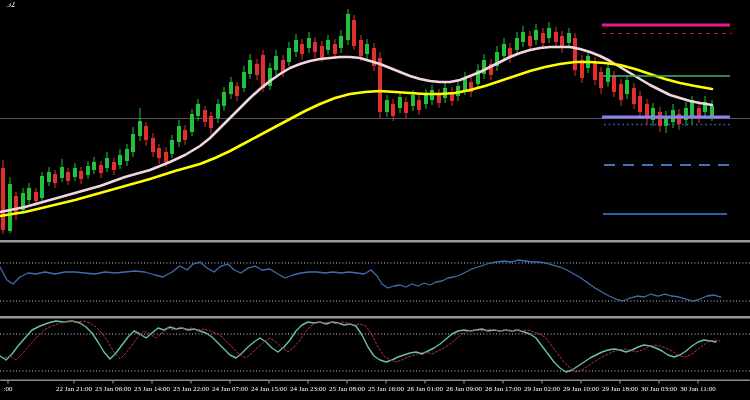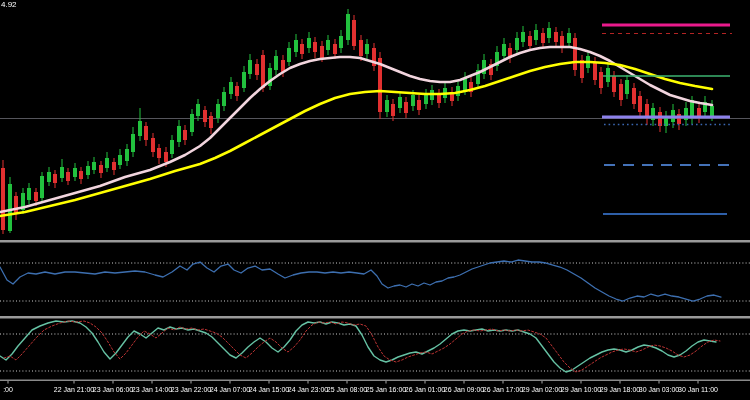--- a/index.html
+++ b/index.html
@@ -1,17 +1,17 @@
 <!DOCTYPE html>
 <html><head>
 <meta charset="utf-8">
 <style>
   html,body{margin:0;padding:0;background:#000;}
   .screen{position:relative;width:750px;height:400px;background:#000;overflow:hidden;
-          font-family:Liberation Sans, sans-serif;}
+          font-family:Liberation Serif, serif;border-radius:22px;}
   .price-title{position:absolute;top:1px;left:1px;color:#ffffff;font-size:8px;line-height:8px;z-index:6;}
   #chart-svg{position:absolute;left:0;top:0;width:750px;height:400px;display:block;}
   #time-axis{position:absolute;left:0;top:0;width:750px;height:400px;pointer-events:none;}
   .tlabel{position:absolute;top:385px;transform:translateX(-50%);color:#ffffff;
           font-size:7px;line-height:9px;white-space:nowrap;}
 </style>
 </head>
 <body>
 
 <div class="screen">

